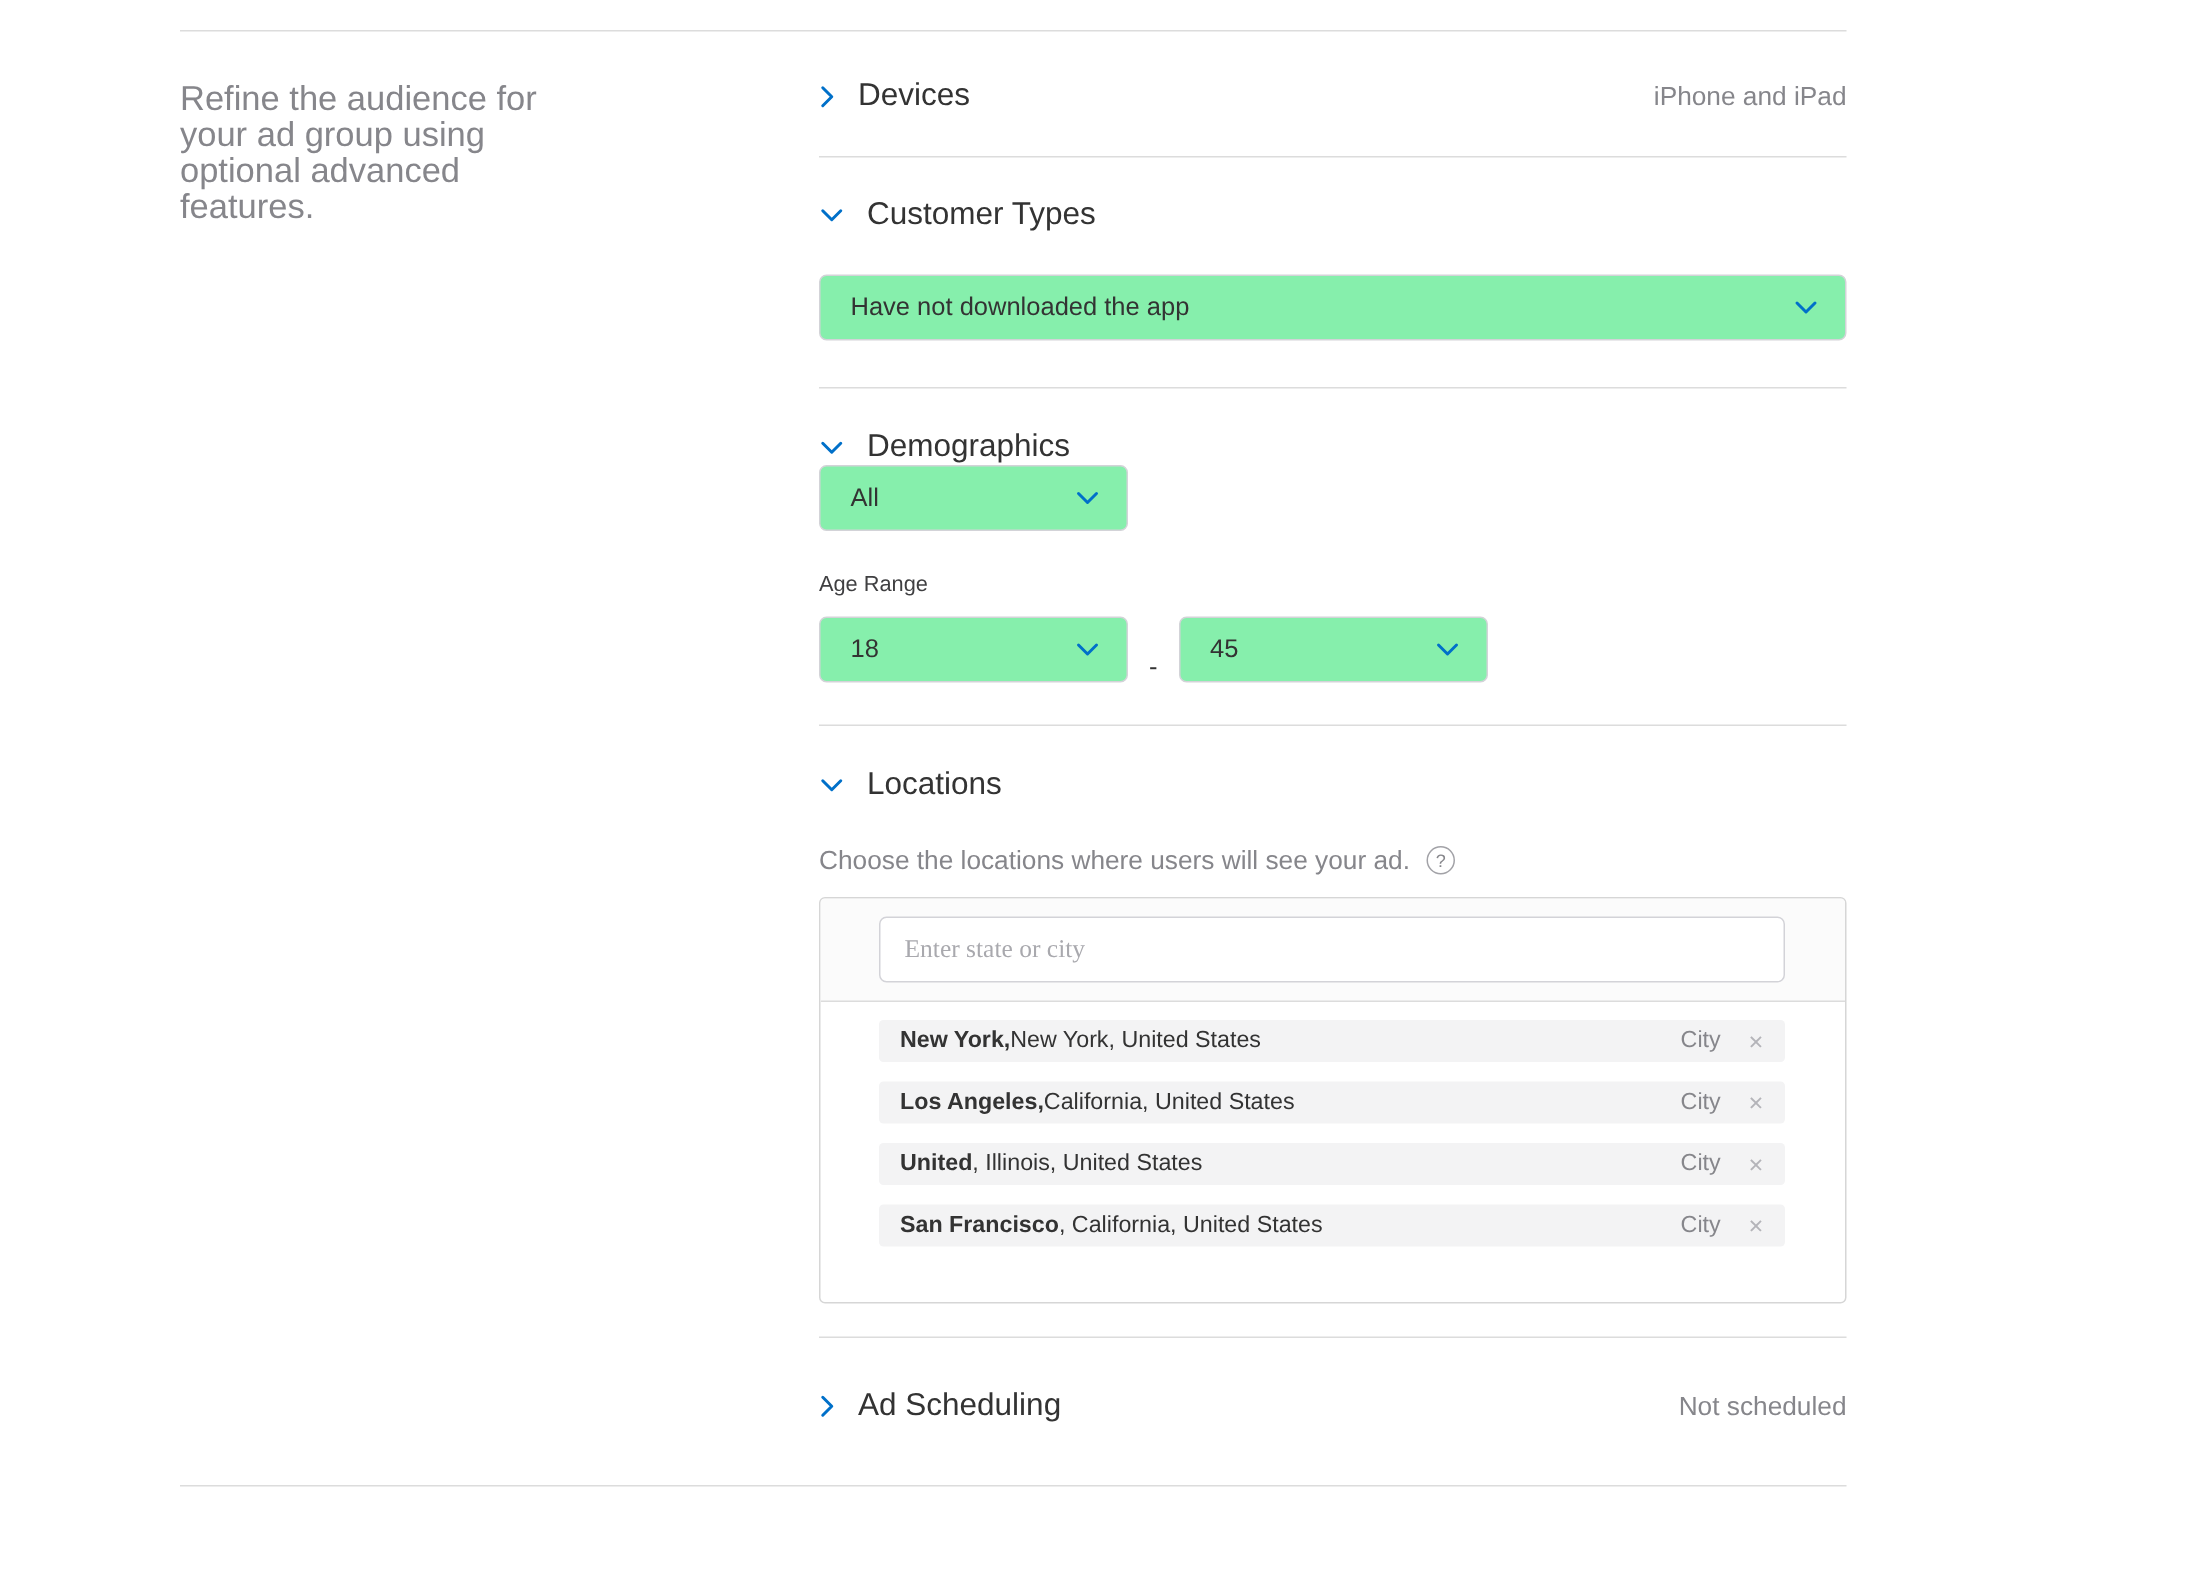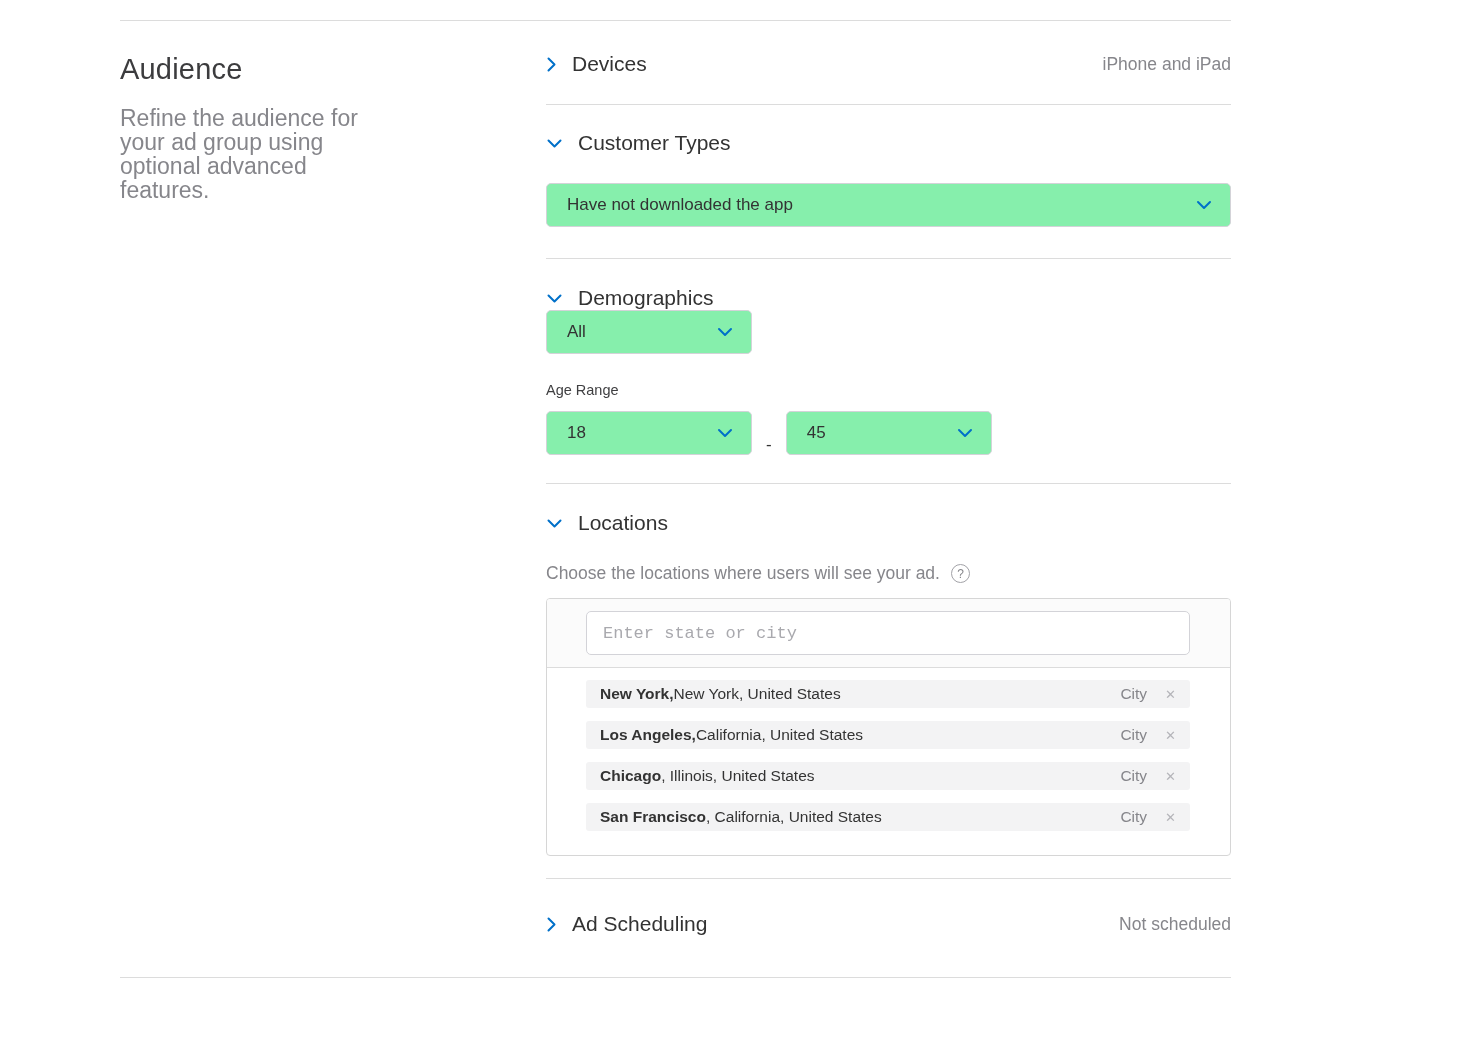--- a/index.html
+++ b/index.html
@@ -106,55 +106,54 @@
   .loc-input {
     width: 100%;
     height: 44px;
     border: 1px solid #d3d3d8;
     border-radius: 5px;
     padding: 0 16px;
     font-size: 17px;
     color: #333;
     background: #fff;
     outline: none;
-    font-family: Liberation Mono, monospace;
+    font-family: Liberation Serif, serif;
   }
   .loc-input::placeholder { color: #a9a9ae; }
   .loc-panel-body { padding: 12px 40px 24px 39px; }
   .loc-row {
     height: 28px;
     background: #f3f3f4;
     border-radius: 3px;
     display: flex;
     align-items: center;
     padding: 0 14px;
     font-size: 15.5px;
     color: #333;
     margin-bottom: 13px;
   }
-  .loc-row:last-child { margin-bottom: 0; }
+  .loc-row:last-child { margin-bottom: 13px; }
   .loc-primary { font-weight: bold; }
   .loc-type { margin-left: auto; color: var(--muted); }
   .loc-remove {
     margin-left: 18px;
     color: #b4b4b9;
     font-size: 13px;
     line-height: 1;
     cursor: pointer;
   }
 </style>
 </head>
 <body>
 
 <hr class="rule page-rule top-rule">
 
 <div class="content">
 
   <aside class="left-col">
-    <h1 class="page-title">Audience</h1>
     <p class="page-desc">Refine the audience for your ad group using optional advanced features.</p>
   </aside>
 
   <main class="right-col">
 
     <section id="sec-devices">
       <div class="section-header">
         <span class="chev">
           <svg width="11" height="17" viewBox="0 0 11 17">
               <path d="M2.5 2.5 L8.5 8.5 L2.5 14.5" fill="none" stroke="currentColor" stroke-width="2" stroke-linecap="round" stroke-linejoin="round"></path>
@@ -257,21 +256,21 @@
           </div>
 
           <div class="loc-row">
             <span class="loc-primary">Los Angeles,</span>
             <span class="loc-secondary"> California, United States</span>
             <span class="loc-type">City</span>
             <span class="loc-remove">✕</span>
           </div>
 
           <div class="loc-row">
-            <span class="loc-primary">Chicago</span>
+            <span class="loc-primary">United</span>
             <span class="loc-secondary">, Illinois, United States</span>
             <span class="loc-type">City</span>
             <span class="loc-remove">✕</span>
           </div>
 
           <div class="loc-row">
             <span class="loc-primary">San Francisco</span>
             <span class="loc-secondary">, California, United States</span>
             <span class="loc-type">City</span>
             <span class="loc-remove">✕</span>

